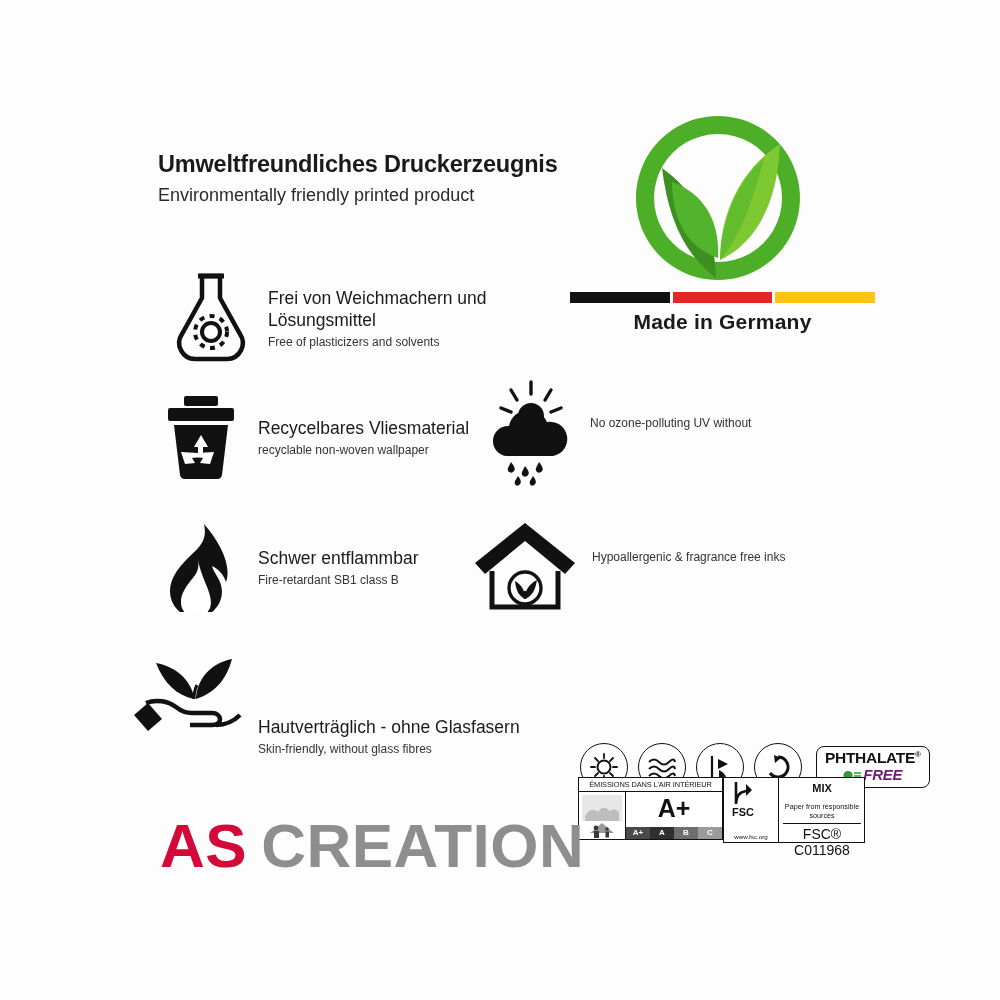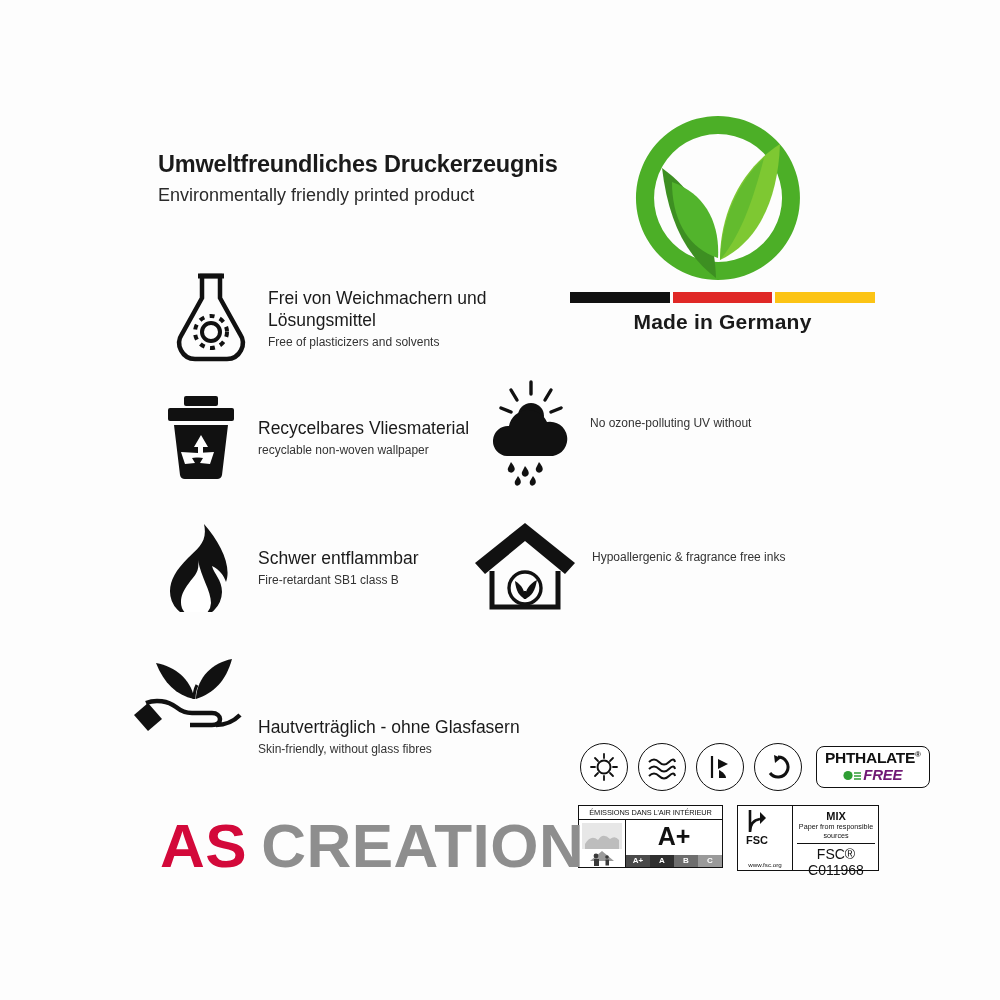--- a/index.html
+++ b/index.html
@@ -158,24 +158,23 @@
     font-weight: bold;
     font-style: italic;
     color: #701a75;
     letter-spacing: -0.2px;
   }
   .ph-sup { font-size: 8px; vertical-align: super; }
 
   .cert-row2 {
     position: absolute;
     left: 478px;
-    top: 710px;
+    top: 682px;
     display: flex;
     align-items: flex-start;
-    gap: 14px;
   }
   .air-box {
     border: 1.4px solid #111;
     width: 143px;
     background: #fff;
   }
   .air-title {
     font-size: 7.4px;
     text-align: center;
     border-bottom: 1.2px solid #111;
@@ -243,21 +242,21 @@
     text-align: center;
     font-size: 6.2px;
     color: #111;
   }
   .fsc-right {
     flex: 1;
     padding: 4px 3px 2px 4px;
     text-align: center;
   }
   .fsc-mix { font-size: 11px; font-weight: bold; color: #111; }
-  .fsc-desc { font-size: 7.2px; line-height: 1.2; color: #111; margin-top: 1px; }
+  .fsc-desc { font-size: 7.2px; line-height: 1.2; color: #111; margin-top: 9px; }
   .fsc-code {
     font-size: 14px;
     border-top: 1.1px solid #111;
     margin-top: 3px;
     padding-top: 2px;
     color: #111;
   }
   svg { display: block; }
 </style>
 </head>

